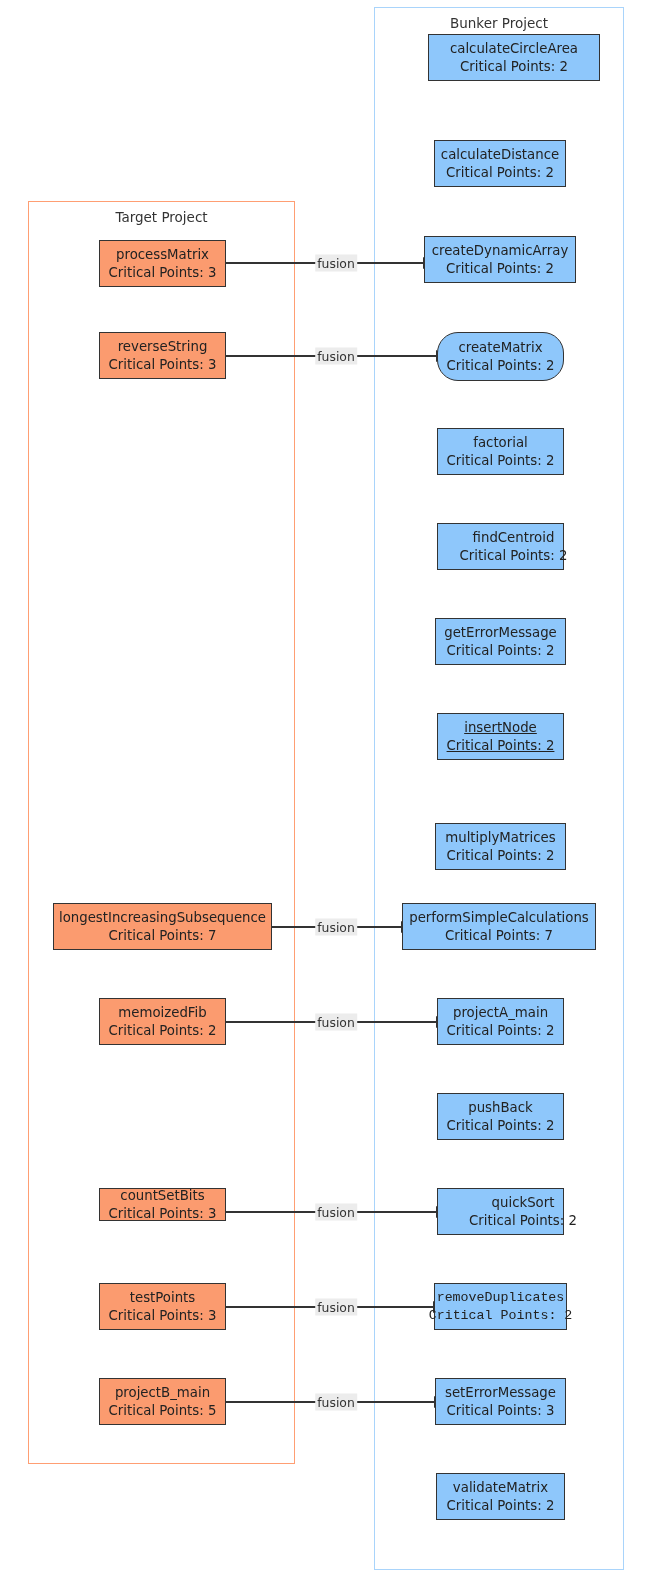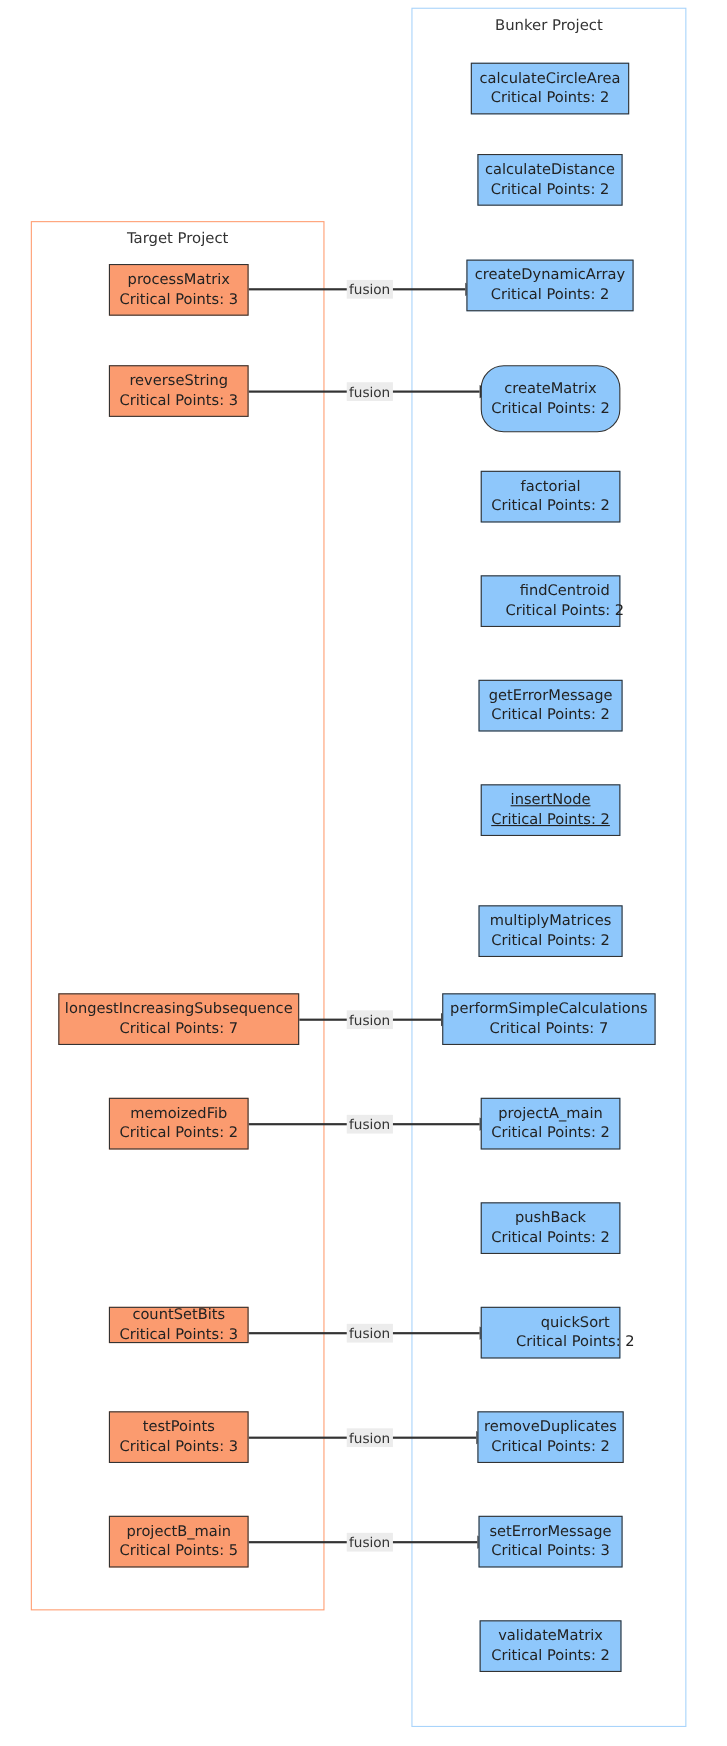--- a/index.html
+++ b/index.html
@@ -160,33 +160,33 @@
         <span class="ln">Critical Points: 3</span>
       </div>
       <div class="node orange" style="left: 99px; top: 1283px; width: 127px; height: 47px;">
         <span class="ln">testPoints</span>
         <span class="ln">Critical Points: 3</span>
       </div>
       <div class="node orange" style="left: 99px; top: 1378px; width: 127px; height: 47px;">
         <span class="ln">projectB_main</span>
         <span class="ln">Critical Points: 5</span>
       </div>
-      <div class="node blue" style="left: 428px; top: 57px; width: 144px; height: 47px;">
+      <div class="node blue" style="left: 428px; top: 34px; width: 172px; height: 47px;">
         <span class="ln">calculateCircleArea</span>
         <span class="ln">Critical Points: 2</span>
       </div>
       <div class="node blue" style="left: 434px; top: 140px; width: 132px; height: 47px;">
         <span class="ln">calculateDistance</span>
         <span class="ln">Critical Points: 2</span>
       </div>
       <div class="node blue" style="left: 424px; top: 236px; width: 152px; height: 47px;">
         <span class="ln">createDynamicArray</span>
         <span class="ln">Critical Points: 2</span>
       </div>
-      <div class="node blue" style="left: 437px; top: 332px; width: 127px; height: 61px; border-radius: 21px;">
+      <div class="node blue" style="left: 437px; top: 332px; width: 127px; height: 49px; border-radius: 21px;">
         <span class="ln">createMatrix</span>
         <span class="ln">Critical Points: 2</span>
       </div>
       <div class="node blue" style="left: 437px; top: 428px; width: 127px; height: 47px;">
         <span class="ln">factorial</span>
         <span class="ln">Critical Points: 2</span>
       </div>
       <div class="node blue" style="left: 437px; top: 523px; width: 127px; height: 47px; padding-left: 26px;">
         <span class="ln">findCentroid</span>
         <span class="ln">Critical Points: 2</span>
@@ -212,21 +212,21 @@
         <span class="ln">Critical Points: 2</span>
       </div>
       <div class="node blue" style="left: 437px; top: 1093px; width: 127px; height: 47px;">
         <span class="ln">pushBack</span>
         <span class="ln">Critical Points: 2</span>
       </div>
       <div class="node blue" style="left: 437px; top: 1188px; width: 127px; height: 47px; padding-left: 45px;">
         <span class="ln">quickSort</span>
         <span class="ln">Critical Points: 2</span>
       </div>
-      <div class="node blue" style="left: 434px; top: 1283px; width: 133px; height: 47px;">
+      <div class="node blue" style="left: 434px; top: 1283px; width: 133px; height: 47px; font-family: Liberation Mono, monospace;">
         <span class="ln">removeDuplicates</span>
         <span class="ln">Critical Points: 2</span>
       </div>
       <div class="node blue" style="left: 435px; top: 1378px; width: 131px; height: 47px;">
         <span class="ln">setErrorMessage</span>
         <span class="ln">Critical Points: 3</span>
       </div>
       <div class="node blue" style="left: 436px; top: 1473px; width: 129px; height: 47px;">
         <span class="ln">validateMatrix</span>
         <span class="ln">Critical Points: 2</span>

